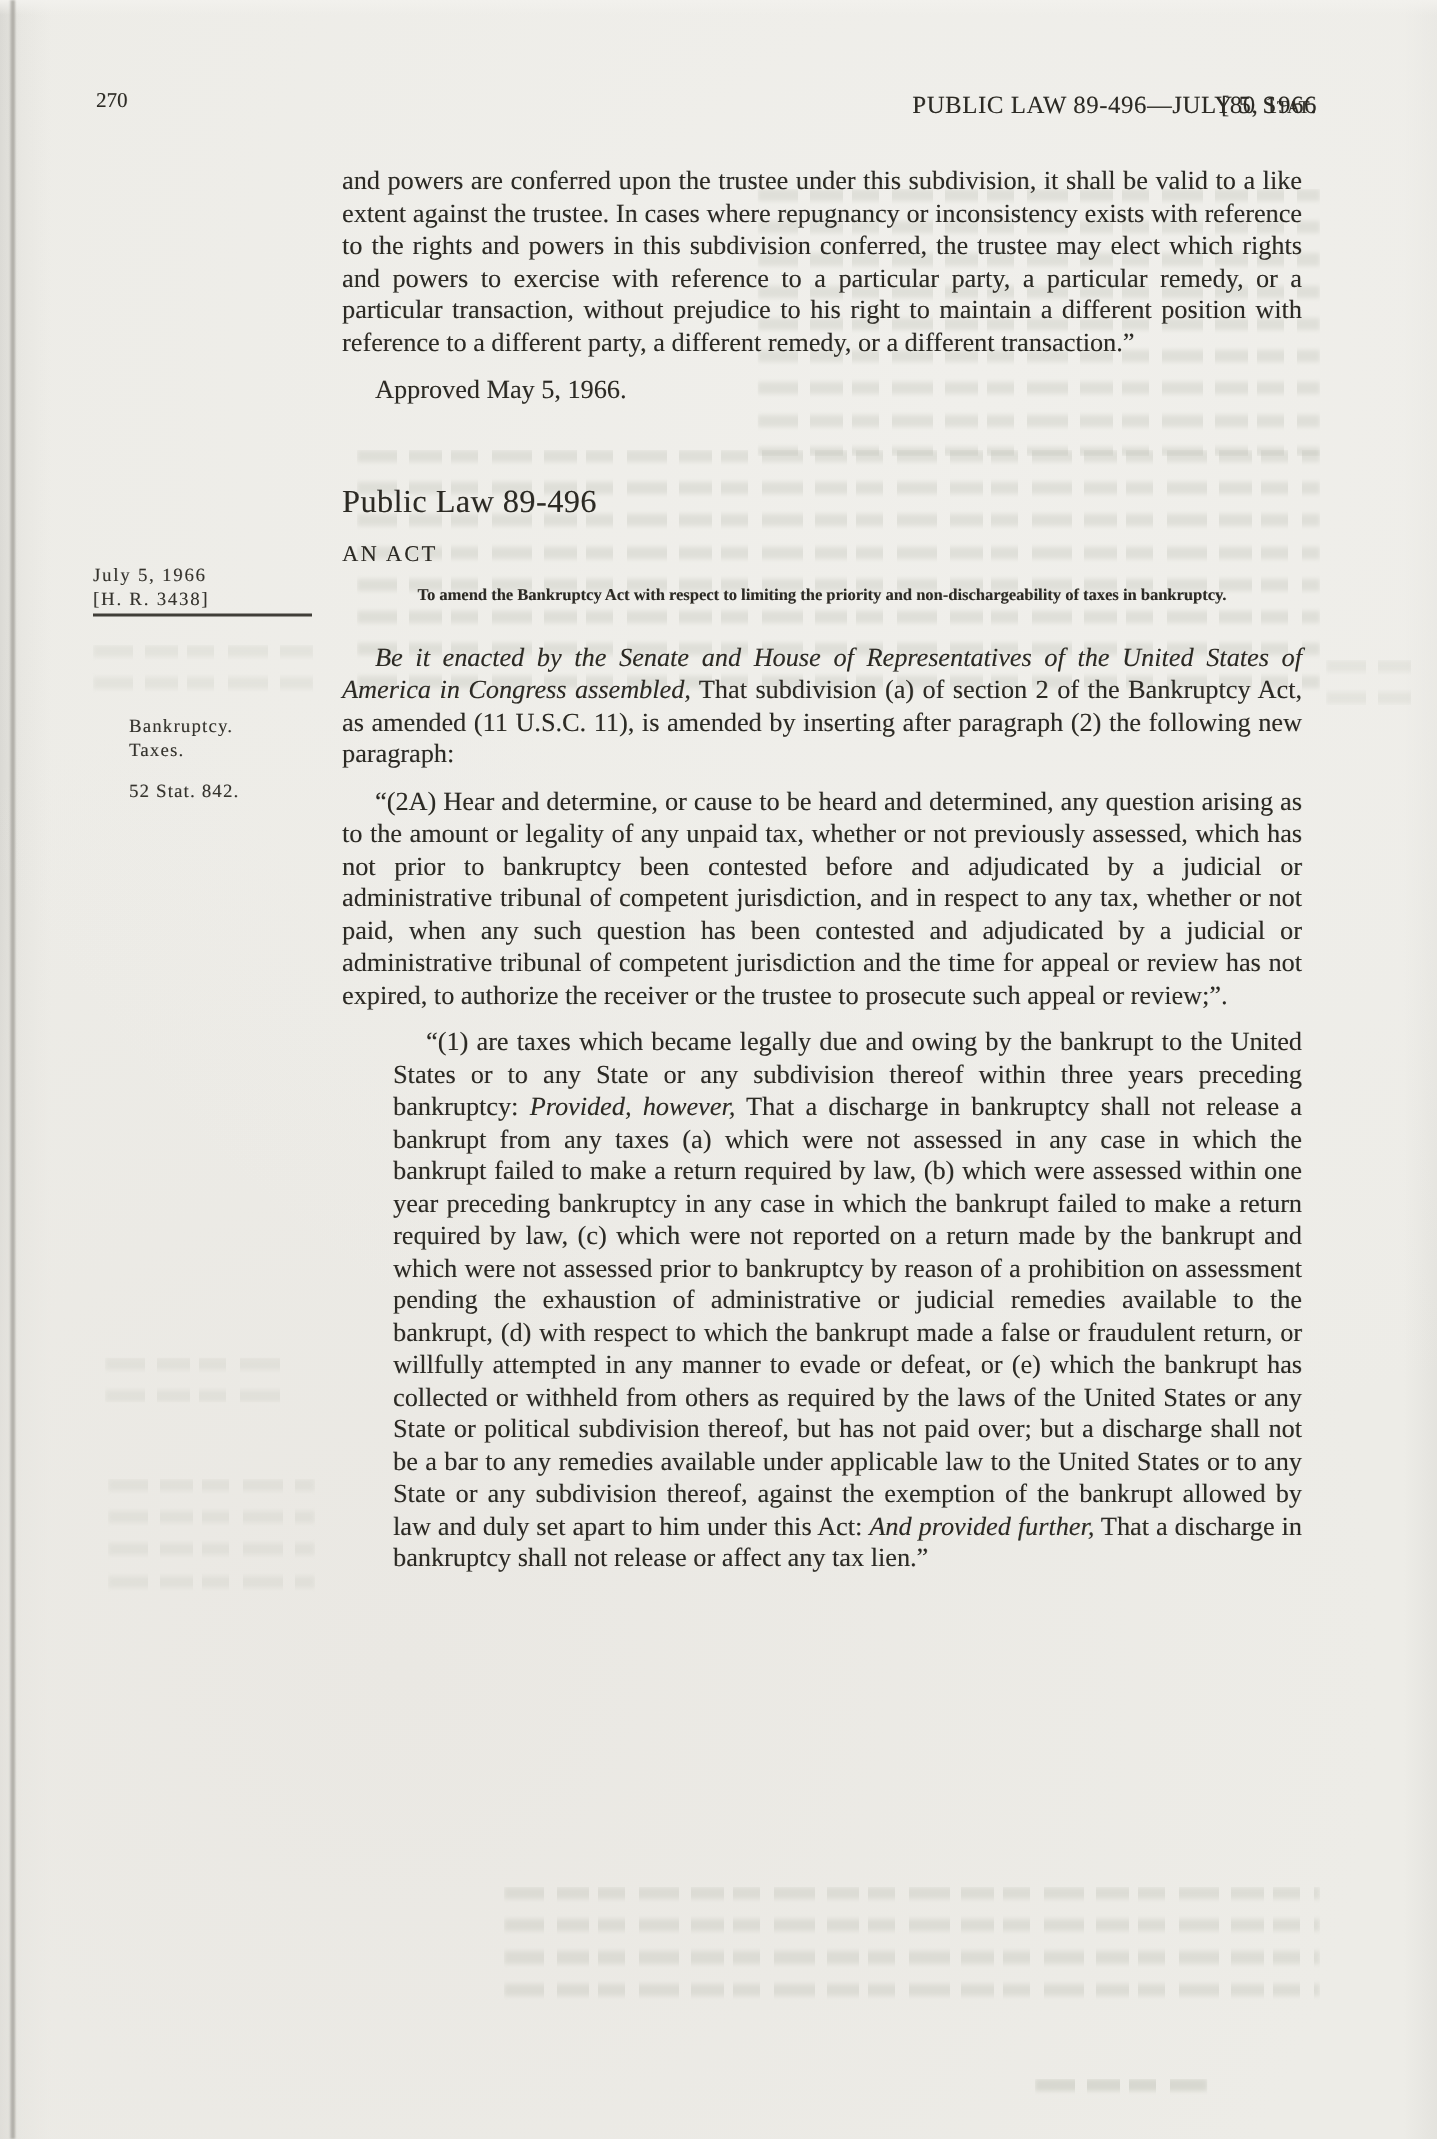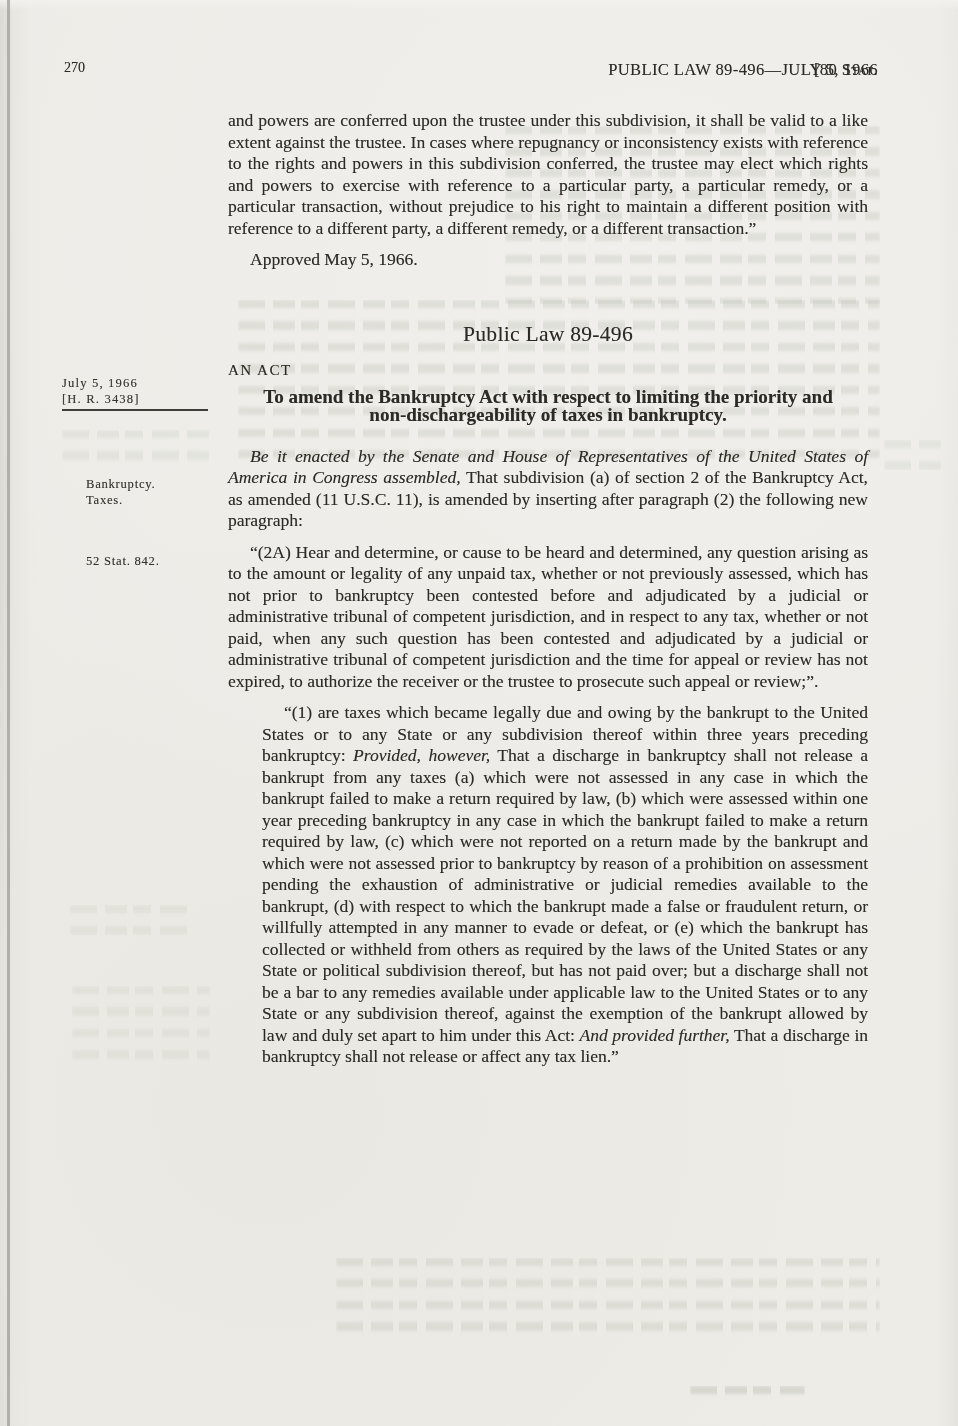--- a/index.html
+++ b/index.html
@@ -37,46 +37,46 @@
 
   
   .main-col {
     position:absolute; left:218px; top:100px; width:660px;
     font-size:17.5px; line-height:21.5px; text-align:justify;
   }
   .main-col p { margin:10px; }
   .p-approved { text-indent:22px; }
   .law-heading {
     margin-top:51px !important; font-size:21.5px; line-height:24px;
-    letter-spacing:0.3px; text-align:center;
+    letter-spacing:0.3px; text-align:left;
   }
   .an-act {
     text-align:left; font-size:15px; line-height:16px;
     margin-top:16px !important; letter-spacing:1.5px;
   }
   .act-subtitle {
-    text-align:center; font-weight:bold; font-size:19px; line-height:18px;
+    text-align:center; font-weight:bold; font-size:11px; line-height:18px;
     margin:9px auto 0 auto !important; width:600px; text-indent:0;
   }
   .enacting { margin-top:22px !important; text-indent:22px; }
   .para-2a  { text-indent:22px; }
   .sec2     { text-indent:22px; }
   .clause   { margin-left:44px !important; text-indent:22px; }
   .it { font-style:italic; }
   .sc { font-variant:small-caps; }
 
   
   .margin-note {
     position:absolute; font-size:12.5px; line-height:15.5px;
     letter-spacing:0.8px; color:#35332d;
   }
   .note-date { left:62px; top:376px; width:146px; text-align:left; letter-spacing:1.2px;font-family:Liberation Serif, serif; }
   .note-rule { position:absolute; left:62px; top:409px; width:146px; height:2px; background:#403e38; }
   .note-bankruptcy { left:86px; top:477px; width:130px; }
-  .note-stat { left:86px; top:520px; width:130px;margin-top:34px; }
+  .note-stat { left:86px; top:520px; width:130px; }
   .note-debts { left:66px; top:751px; width:145px; }
   .note-debts .first-line { padding-left:16px; }
 
   
   .ghost {
     position:absolute;
     background:repeating-linear-gradient(to bottom, #a8ac9e 0 8px, rgba(0,0,0,0) 8px 21.5px);
     -webkit-mask-image:repeating-linear-gradient(90deg, #000 0 27px, rgba(0,0,0,0) 27px 35px, #000 35px 57px, rgba(0,0,0,0) 57px 63px, #000 63px 81px, rgba(0,0,0,0) 81px 90px);
     mask-image:repeating-linear-gradient(90deg, #000 0 27px, rgba(0,0,0,0) 27px 35px, #000 35px 57px, rgba(0,0,0,0) 57px 63px, #000 63px 81px, rgba(0,0,0,0) 81px 90px);
     opacity:0.22; filter:blur(1.4px);

